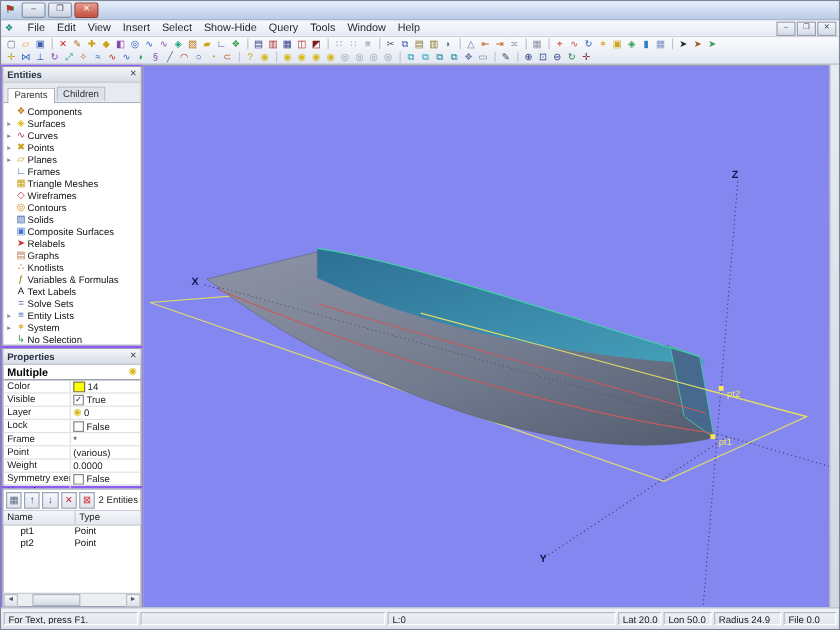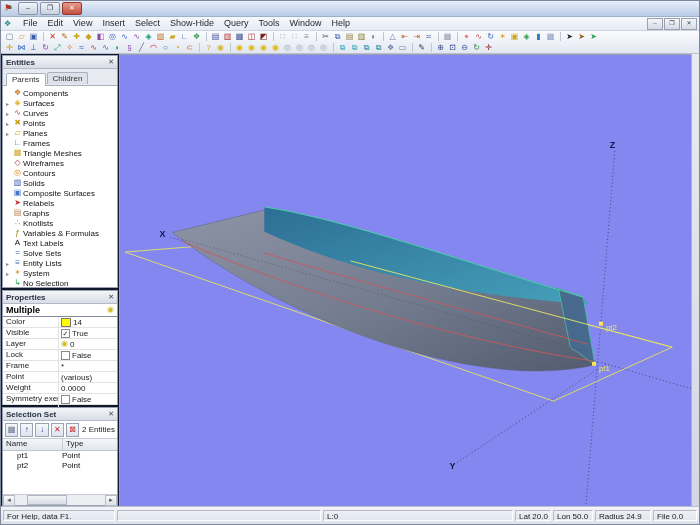--- a/index.html
+++ b/index.html
@@ -28,21 +28,21 @@
 
   
   .toolbars{background:linear-gradient(#fafbfd,#e2e7f1);border-bottom:1px solid #b9bfcd;}
   .tbrow{display:flex;align-items:center;height:11px;padding:0 3px;}
   .tbi{width:11px;height:10px;margin-right:1px;display:flex;align-items:center;justify-content:center;
     font-size:8px;line-height:1;flex:none;}
   .tsep{width:1px;height:9px;background:#bfc6d3;margin:0 3px;flex:none;}
 
   
   .main{flex:1;display:flex;min-height:0;}
-  .dock{width:116px;flex:none;display:flex;flex-direction:column;background:#0f172a;padding:1px 1px 0 1px;gap:2px;}
+  .dock{width:116px;flex:none;display:flex;flex-direction:column;background:#8b5cf6;padding:1px 1px 0 1px;gap:2px;}
   .panel{border:1px solid #99a0b0;background:#fff;display:flex;flex-direction:column;box-sizing:border-box;}
   .phead{height:12px;flex:none;display:flex;align-items:center;padding:0 3px;
     background:linear-gradient(#f4f6f9,#d7dce6);border-bottom:1px solid #b3b9c6;}
   .phead .ptitle{font-size:8px;font-weight:bold;color:#2b3344;flex:1;}
   .pclose{font-size:7px;color:#444;line-height:8px;}
 
   
   .panel.entities{height:233px;flex:none;}
   .tabs{height:14px;flex:none;display:flex;align-items:center;background:#e7eaf1;padding:2px 2px 0 3px;gap:1px;
     border-bottom:1px solid #aab0bd;}
@@ -591,24 +591,20 @@
             <div class="prow">
               <span class="plab">User data</span>
               <span class="pval">
                 <span></span>
               </span>
             </div>
           </div>
       </div>
 
       <div class="panel selection">
-        <div class="phead">
-          <span class="ptitle">Selection Set</span>
-          <span class="pclose">✕</span>
-        </div>
         <div class="seltools" id="seltools">
             <span class="selbtn">
               <span style="color: rgb(90, 106, 130);">▦</span>
             </span>
             <span class="selbtn">
               <span style="color: rgb(44, 62, 136);">↑</span>
             </span>
             <span class="selbtn">
               <span style="color: rgb(44, 62, 136);">↓</span>
             </span>
@@ -687,21 +683,21 @@
         <text x="40" y="186" font-size="9" font-weight="bold" fill="#15154a">X</text>
         <text x="333" y="422" font-size="9" font-weight="bold" fill="#15154a">Y</text>
         <text x="495" y="95" font-size="9" font-weight="bold" fill="#15154a">Z</text>
       </svg>
     </div>
 
     <div class="rightstrip"></div>
   </div>
 
   <div class="statusbar">
-    <span class="sseg s-help">For Help, data F1.</span>
+    <span class="sseg s-help">For Text, press F1.</span>
     <span class="sseg s-gap"></span>
     <span class="sseg s-l">L:0</span>
     <span class="sseg s-lat">Lat 20.0</span>
     <span class="sseg s-lon">Lon 50.0</span>
     <span class="sseg s-rad">Radius 24.9</span>
     <span class="sseg s-tilt">File 0.0</span>
   </div>
 </div>
 
 </body></html>

